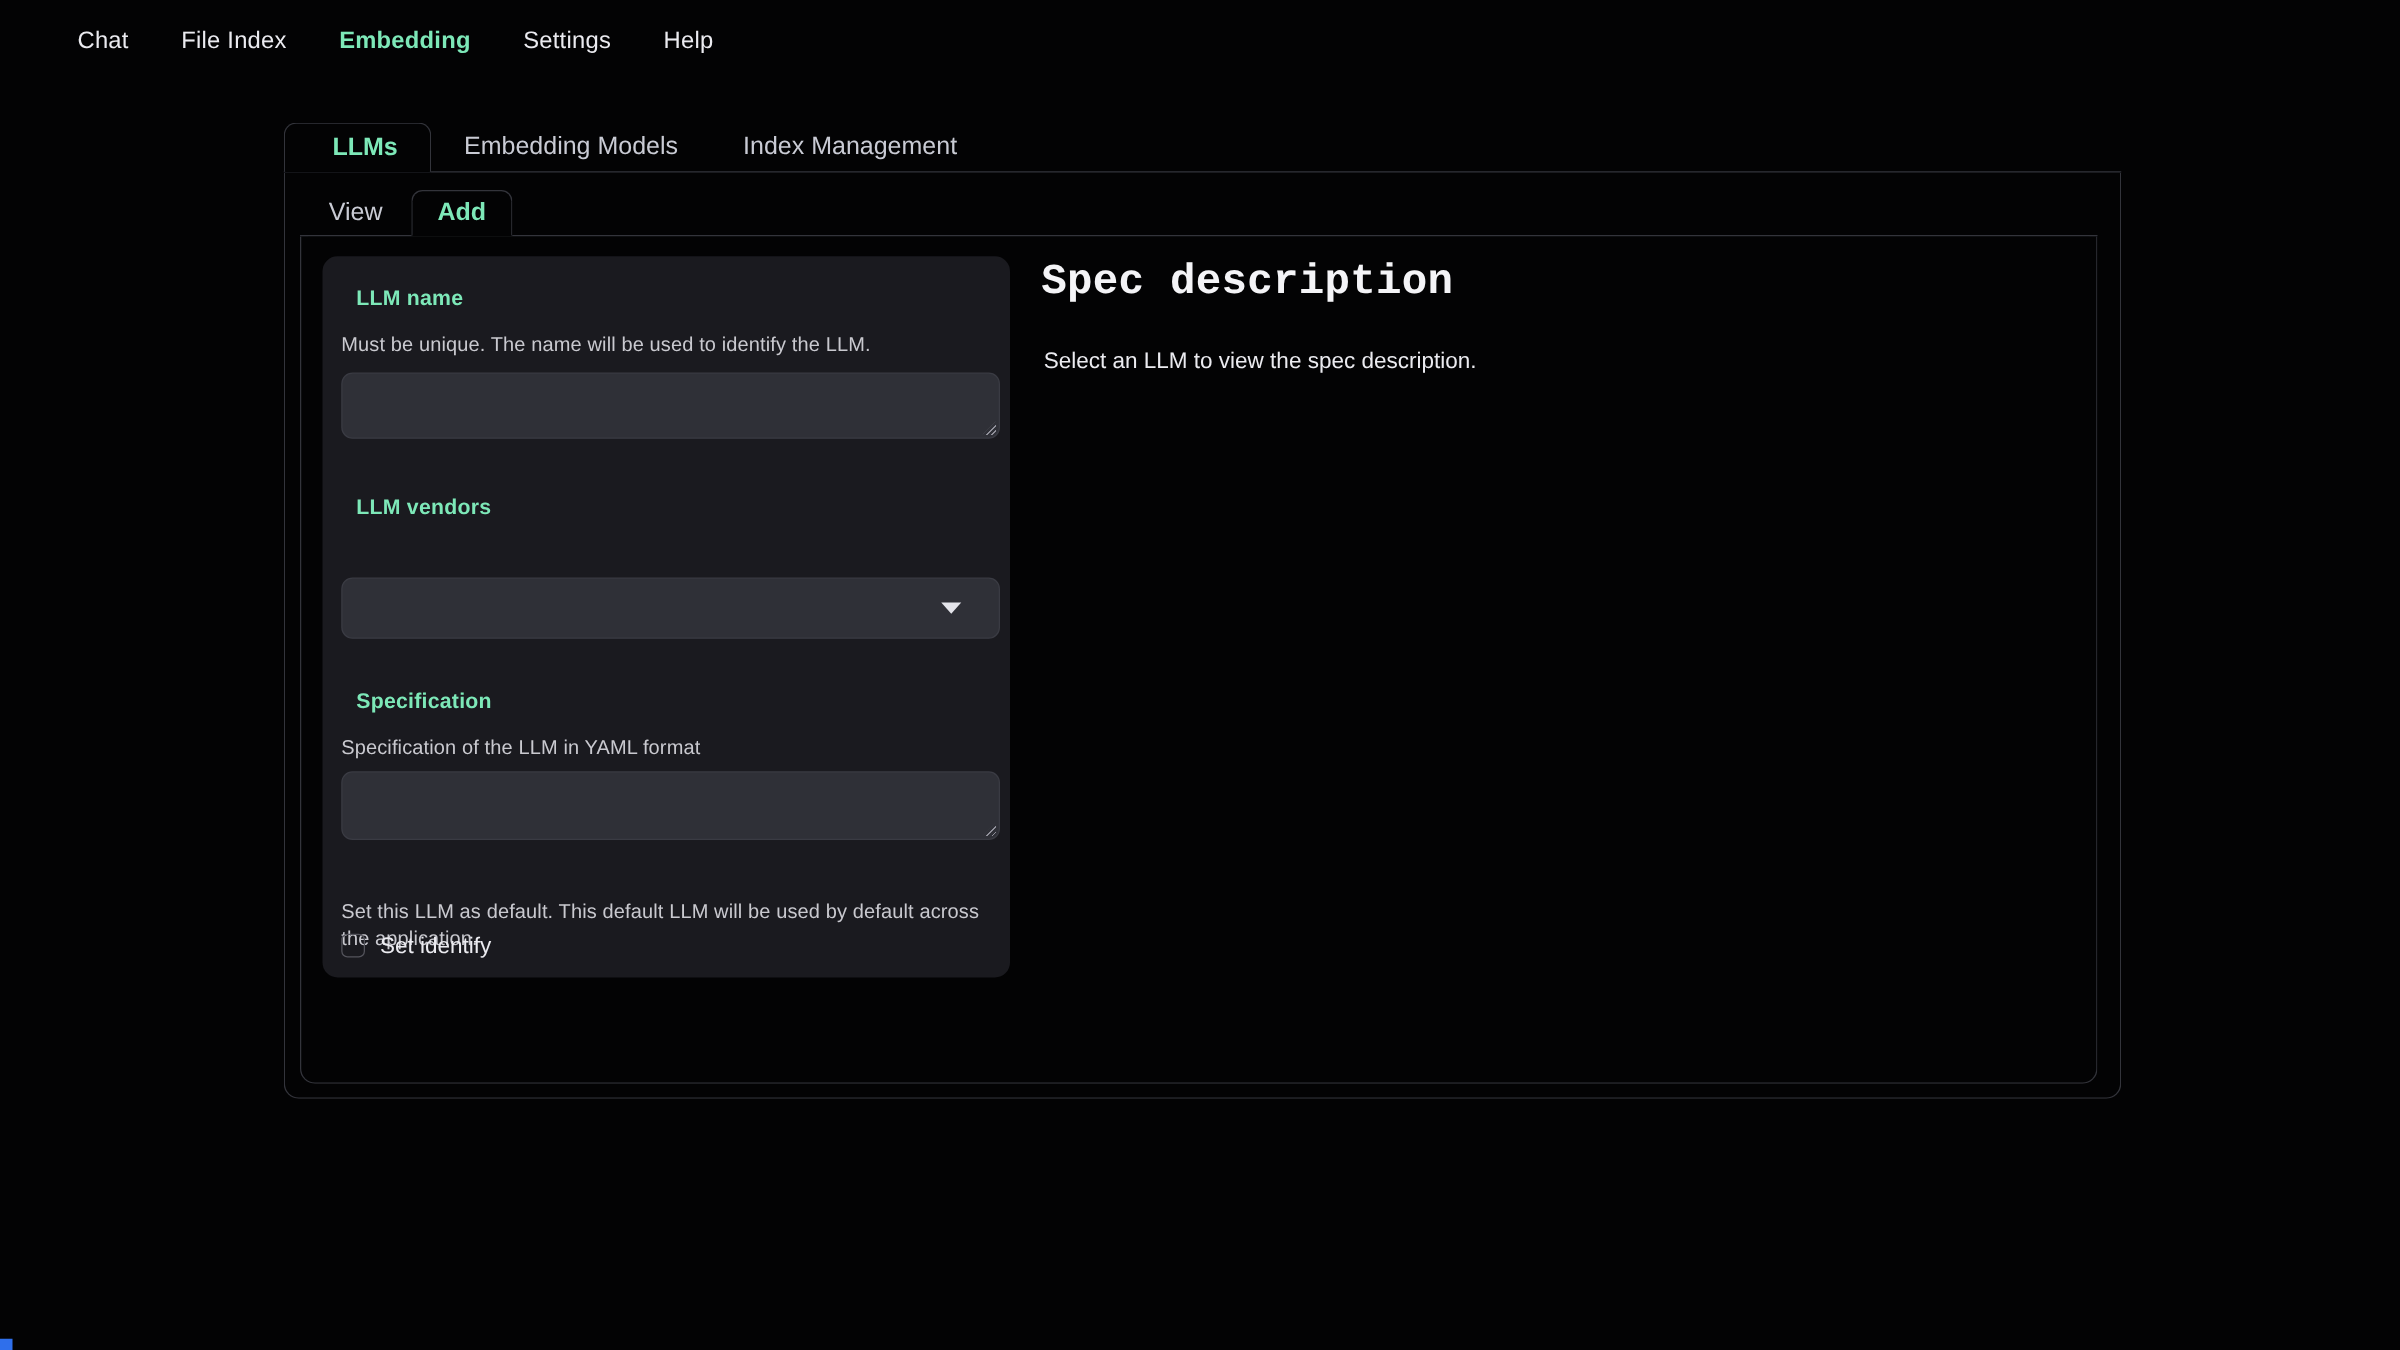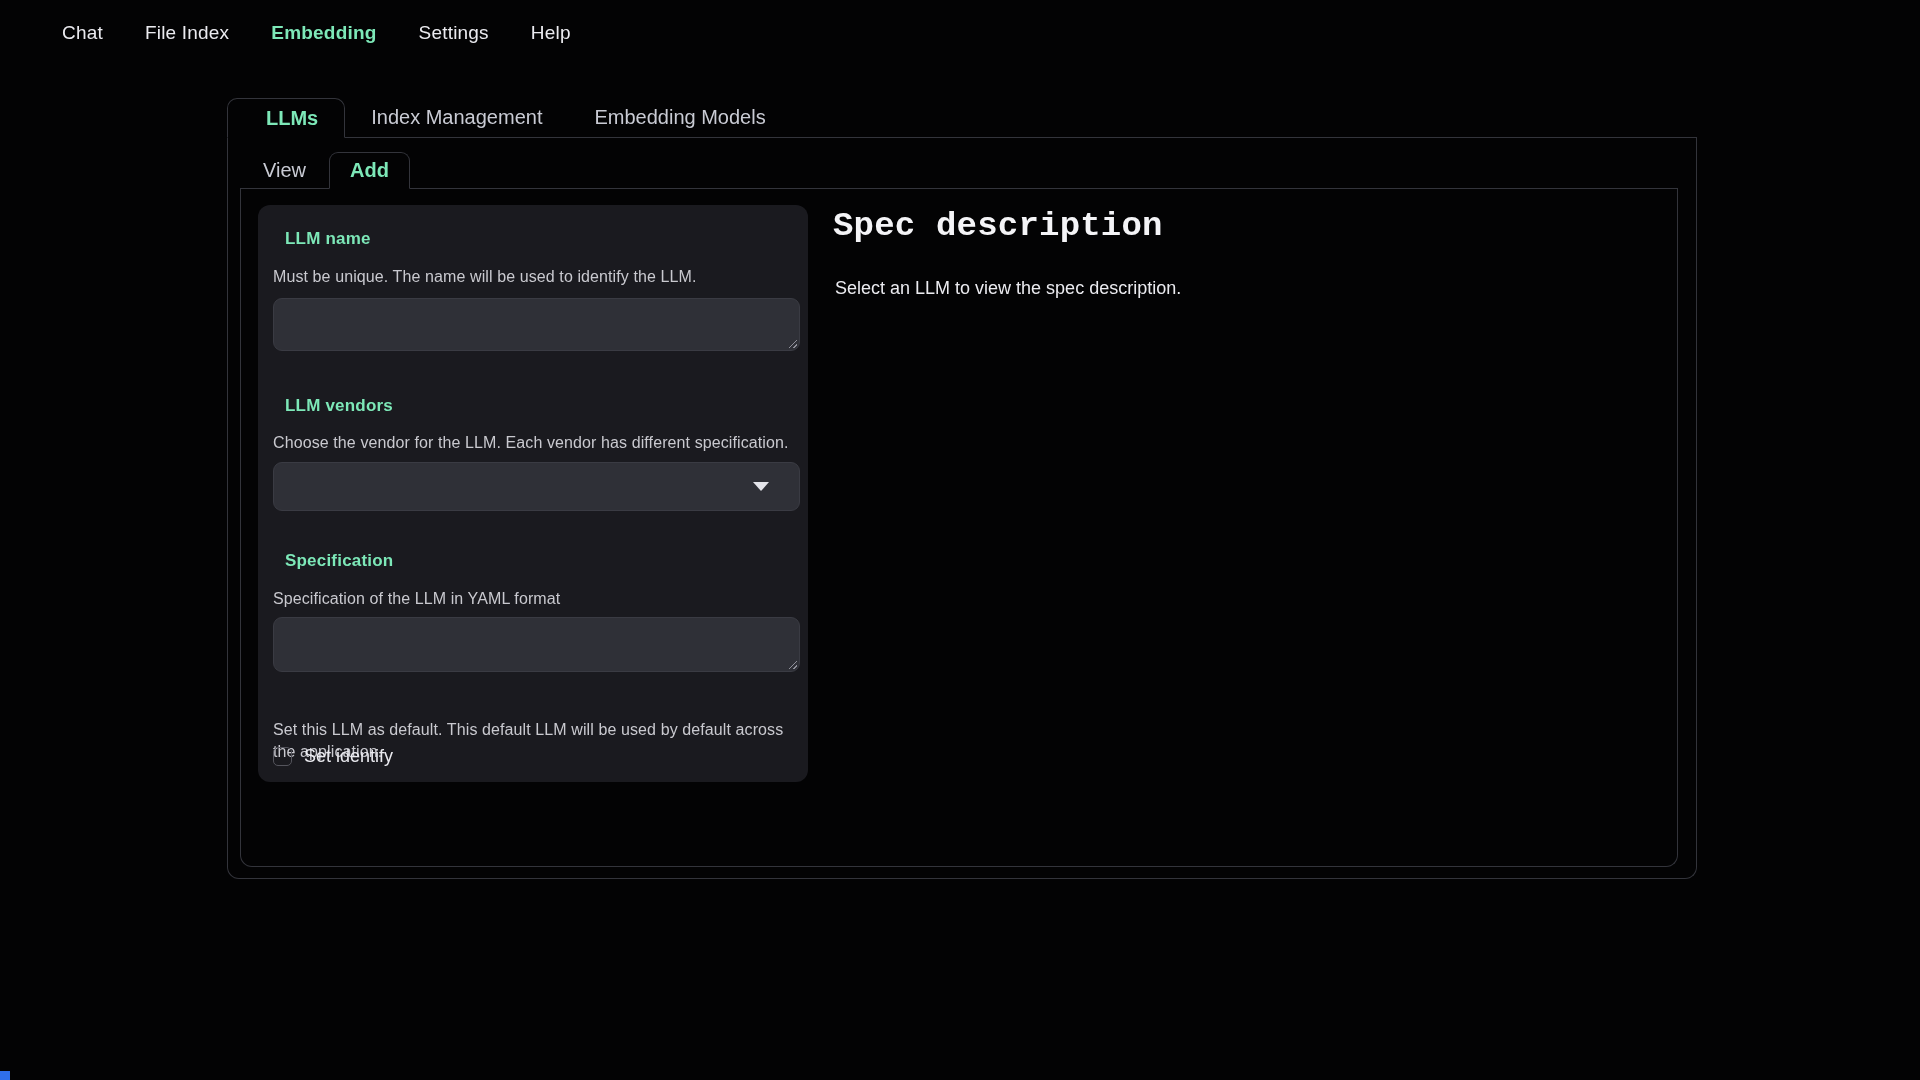--- a/index.html
+++ b/index.html
@@ -85,22 +85,22 @@
     <button class="nav-item">Chat</button>
     <button class="nav-item">File Index</button>
     <button class="nav-item active">Embedding</button>
     <button class="nav-item">Settings</button>
     <button class="nav-item">Help</button>
   </nav>
 
   <div class="tabgroup outer-tabs">
     <div class="tab-row">
       <button class="tab selected">LLMs</button>
+      <button class="tab">Embedding Models</button>
       <button class="tab">Index Management</button>
-      <button class="tab">Embedding Models</button>
     </div>
     <div class="tab-content"></div>
   </div>
 
   <div class="tabgroup inner-tabs">
     <div class="tab-row">
       <button class="tab">View</button>
       <button class="tab selected">Add</button>
     </div>
     <div class="tab-content"></div>
@@ -109,21 +109,20 @@
   <div class="form-card">
 
     <div class="blk-label" style="top:24px;">LLM name</div>
     <div class="blk-info" style="top:63px;">Must be unique. The name will be used to identify the LLM.</div>
     <div class="input-wrap" style="top:93px;height:53px;">
       <textarea style=""></textarea>
       <span class="resizer"></span>
     </div>
 
     <div class="blk-label" style="top:191px;">LLM vendors</div>
-    <div class="blk-info" style="top:229px;">Choose the vendor for the LLM. Each vendor has different specification.</div>
     <div class="dropdown" style="top:257px;">
       <span class="chevron"></span>
     </div>
 
     <div class="blk-label" style="top:346px;">Specification</div>
     <div class="blk-info" style="top:385px;">Specification of the LLM in YAML format</div>
     <div class="input-wrap" style="top:412px;height:55px;">
       <textarea style=""></textarea>
       <span class="resizer"></span>
     </div>

